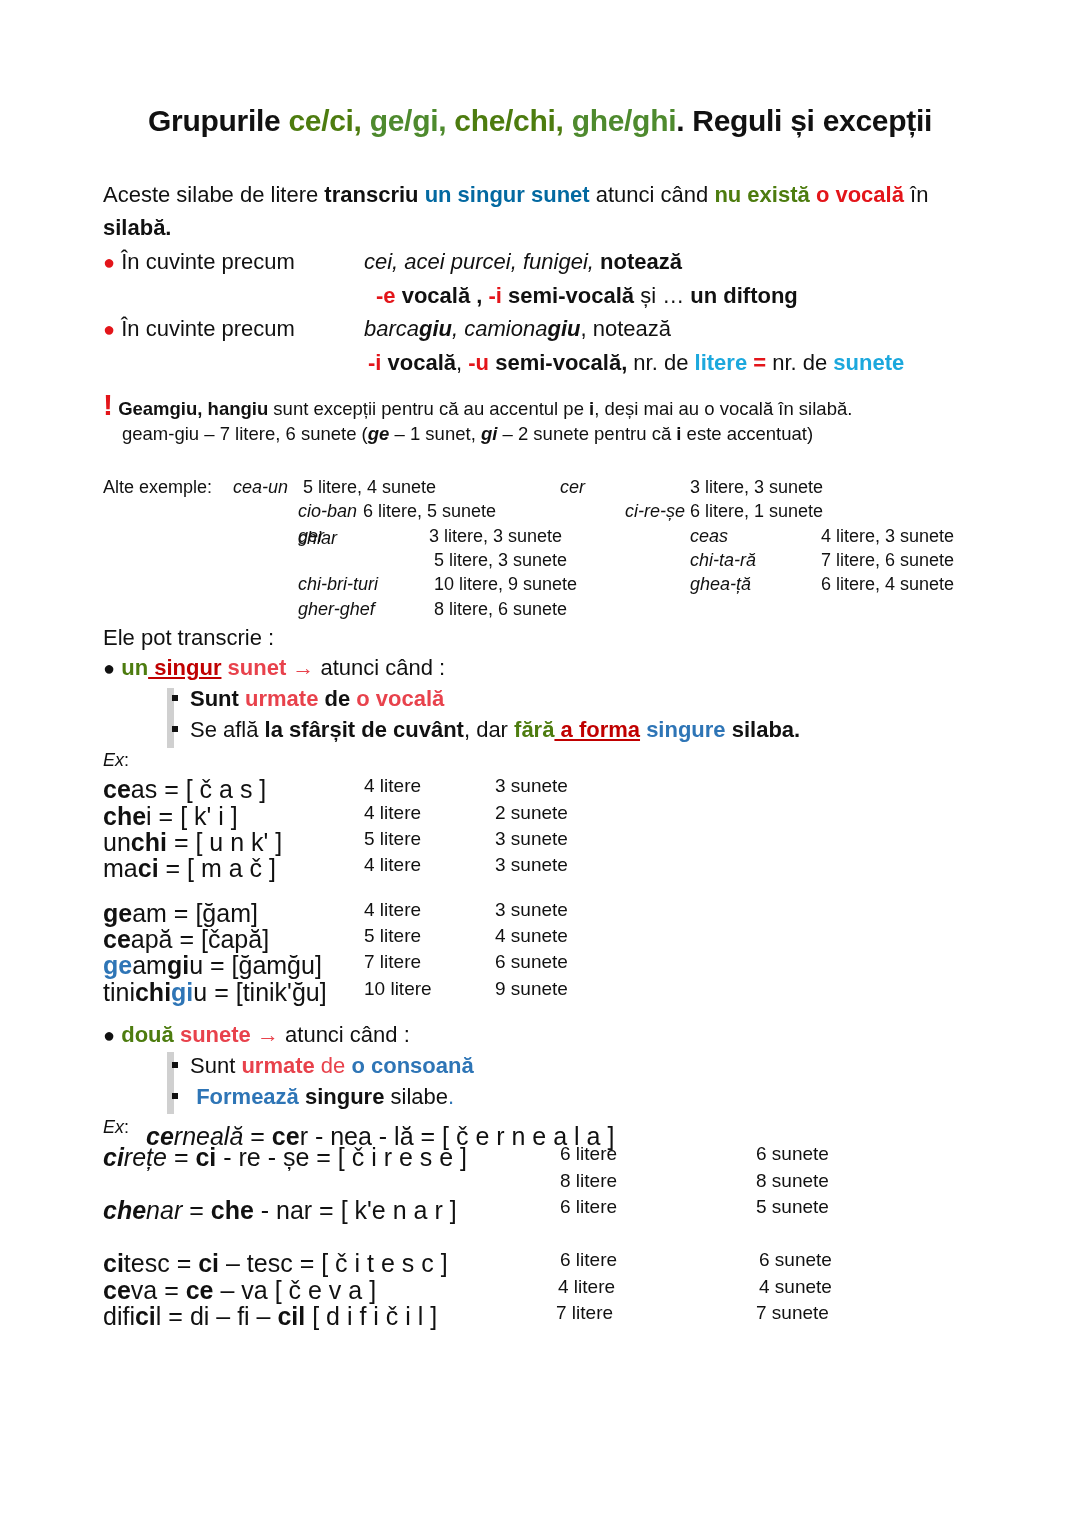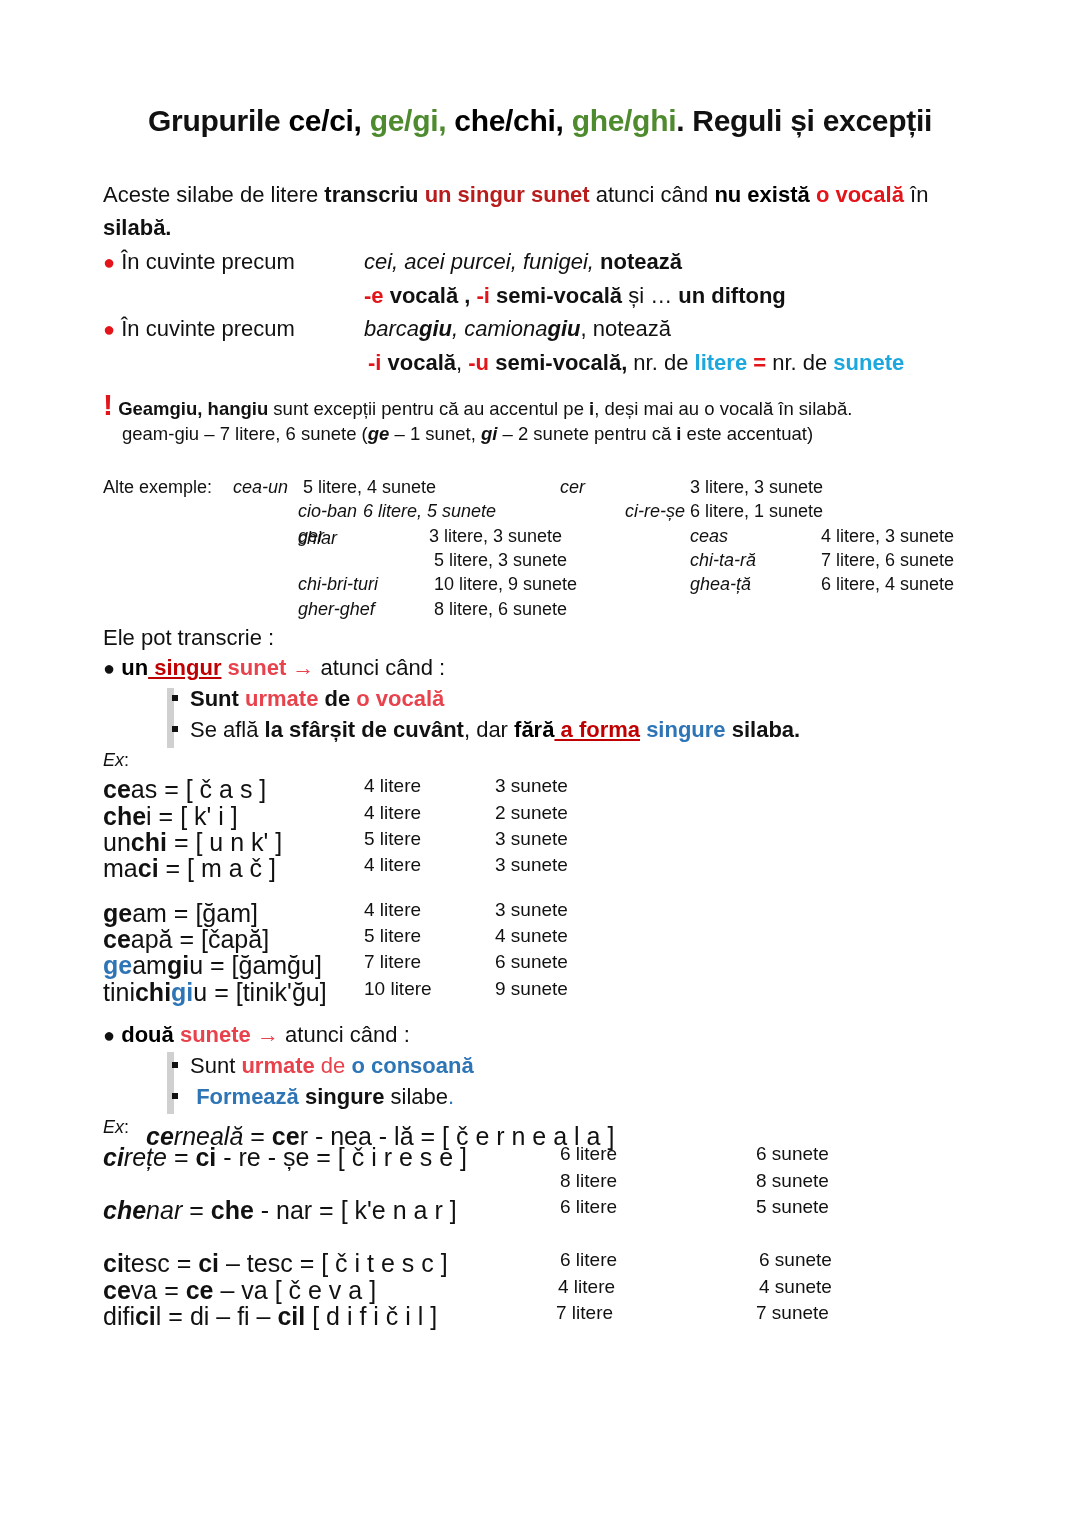--- a/index.html
+++ b/index.html
@@ -10,23 +10,23 @@
   }
   .abs { position: absolute; white-space: nowrap; }
   .title {
     top: 104px; left: 0; width: 1080px; text-align: center;
     font-size: 30px; font-weight: bold; letter-spacing: -0.3px;
   }
   .p22 { font-size: 22px; }
   .p19 { font-size: 18.5px; }
   .b { font-weight: bold; }
   .i { font-style: italic; }
-  .c-green { color: #000000; text-align: right; }
+  .c-green { color: #4d7c0f; text-align: right; }
   .c-olive { color: #4e8a2e; }
-  .c-purple { color: #b91c1c; }
+  .c-purple { color: #0369a1; }
   .c-red { color: #e3151a; }
   .c-darkred { color: #c00000; text-decoration: underline; }
   .c-salmon { color: #e8424c; }
   .c-cyan { color: #1ca8dd; }
   .c-blue { color: #2e75b6; }
   .dot { color: #e3151a; font-size: 20px; }
   .bdot { color: #111; font-size: 20px; }
   .excl { color: #e3151a; font-weight: bold; font-size: 30px; }
   .bar { position: absolute; background: #d0d0d0; width: 7px; }
   .sq { display: inline-block; width: 6px; height: 6px; background: #111; margin-right: 12px; vertical-align: middle; position: relative; top: -2px; }
@@ -45,21 +45,21 @@
   <span>Aceste silabe de litere </span><span class="b">transcriu</span><span> </span><span class="b c-purple">un singur sunet</span><span> atunci când </span><span class="b c-green">nu există</span><span> </span><span class="b c-red">o vocală</span><span> în</span>
 </div>
 <div class="abs p22 b" style="top:215px; left:103px;">silabă.</div>
 
 <div class="abs p22" style="top:249px; left:103px;">
   <span class="dot">●</span> <span>În cuvinte precum</span>
 </div>
 <div class="abs p22" style="top:249px; left:364px;">
   <span class="i"><span>cei, acei purcei, funigei,</span></span><span class="b"> notează</span>
 </div>
-<div class="abs p22 b" style="top:283px; left:364px;">
+<div class="abs p22 b" style="top:283px; left:376px;">
   <span class="c-red">-e</span><span> vocală , </span><span class="c-red">-i</span><span> semi-vocală</span><span style="font-weight:normal"> și  … </span><span>un diftong</span>
 </div>
 
 <div class="abs p22" style="top:316px; left:103px;">
   <span class="dot">●</span> <span>În cuvinte precum</span>
 </div>
 <div class="abs p22" style="top:316px; left:364px;">
   <span class="i">barca</span><span class="i b">giu</span><span class="i">, camiona</span><span class="i b">giu</span><span>, notează</span>
 </div>
 <div class="abs p22" style="top:350px; left:368px;">
@@ -72,21 +72,21 @@
 </div>
 <div class="abs p19" style="top:423px; left:122px;text-align:center;">
   <span>geam-giu – 7 litere, 6 sunete (</span><span class="b i">ge</span><span> – 1 sunet, </span><span class="b i">gi</span><span> – 2 sunete pentru că </span><span class="b">i</span><span> este accentuat)</span>
 </div>
 
 <div class="abs ex" style="top:477px; left:103px;">Alte exemple:</div>
 
 <div class="abs ex i" style="top:477px; left:233px;">cea-un</div>
 <div class="abs ex" style="top:477px; left:303px;">5 litere, 4 sunete</div>
 <div class="abs ex i" style="top:501px; left:298px;">cio-ban</div>
-<div class="abs ex" style="top:501px; left:363px;font-style:italic;">6 litere, 5 sunete</div>
+<div class="abs ex" style="top:501px; left:363px;">6 litere, 5 sunete</div>
 <div class="abs ex i" style="top:526px; left:298px;">ger</div>
 <div class="abs ex" style="top:526px; left:429px;">3 litere, 3 sunete</div>
 <div class="abs ex i" style="top:528px; left:298px;">chiar</div>
 <div class="abs ex" style="top:550px; left:434px;">5 litere, 3 sunete</div>
 <div class="abs ex i" style="top:574px; left:298px;">chi-bri-turi</div>
 <div class="abs ex" style="top:574px; left:434px;">10 litere, 9 sunete</div>
 <div class="abs ex i" style="top:599px; left:298px;">gher-ghef</div>
 <div class="abs ex" style="top:599px; left:434px;">8 litere, 6 sunete</div>
 
 <div class="abs ex i" style="top:477px; left:560px;">cer</div>

